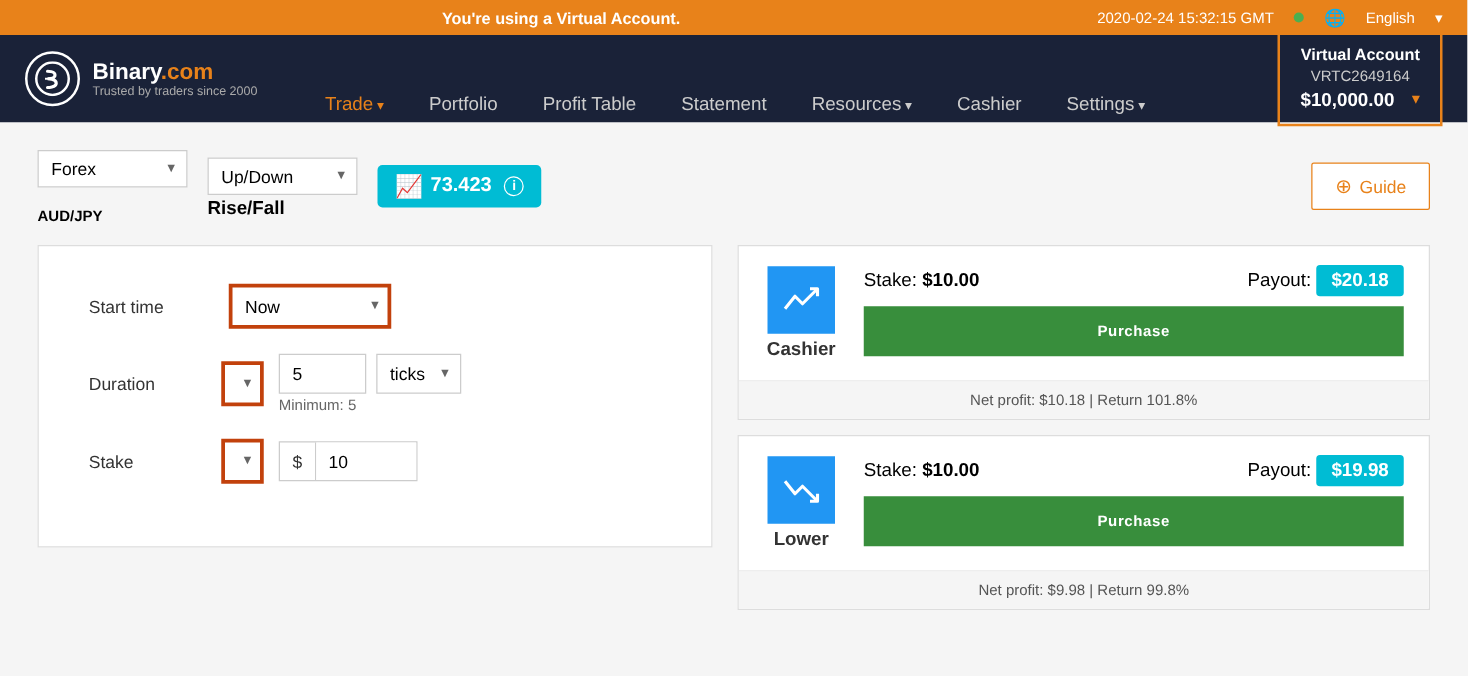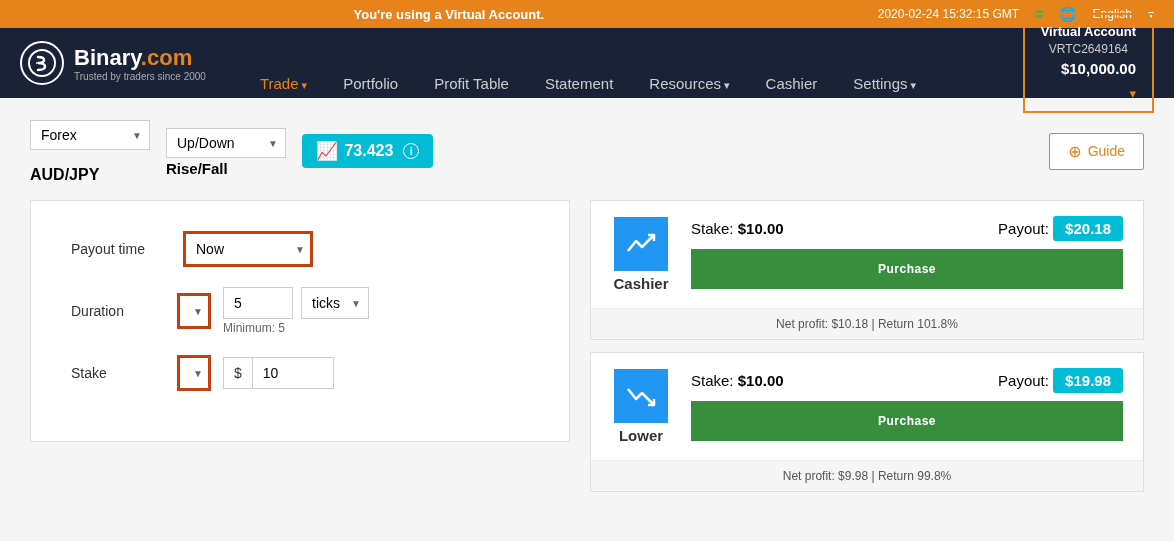--- a/index.html
+++ b/index.html
@@ -30,21 +30,21 @@
       height: 70px;
     }
     .logo { display: flex; align-items: center; gap: 10px; margin-right: 40px; }
     .logo-circle {
       width: 44px; height: 44px; border-radius: 50%;
       border: 2px solid white;
       display: flex; align-items: center; justify-content: center;
       color: white; font-size: 20px;
     }
     .logo-text { color: white; }
-    .logo-text .binary { font-size: 22px; font-weight: bold; }
+    .logo-text .binary { font-size: 18px; font-weight: bold; }
     .logo-text .binary span { color: #e8821a; }
     .logo-text .tagline { font-size: 10px; color: #aaa; }
 
     .nav-links { display: flex; align-items: center; gap: 8px; flex: 1; }
     .nav-link {
       color: #ccc; font-size: 15px; padding: 8px 14px;
       cursor: pointer; text-decoration: none; margin-top: 40px;
     }
     .nav-link.active { color: #e8821a; }
     .nav-link.has-arrow::after { content: ' ▾'; font-size: 11px; }
@@ -336,40 +336,40 @@
     <a class="nav-link">Profit Table</a>
     <a class="nav-link">Statement</a>
     <a class="nav-link has-arrow">Resources</a>
     <a class="nav-link">Cashier</a>
     <a class="nav-link has-arrow">Settings</a>
   </div>
 
   <div class="account-box">
     <div class="acc-label">Virtual Account</div>
     <div class="acc-id">VRTC2649164</div>
-    <div style="display:flex;align-items:flex-end;justify-content:center;gap:6px;flex-direction:column;">
+    <div style="display:flex;align-items:flex-start;justify-content:center;gap:6px;">
       <div class="acc-balance">$10,000.00</div>
       <span class="account-dropdown-arrow">▾</span>
     </div>
   </div>
 </nav>
 
 <div class="main-content">
 
   <div class="top-controls">
 
     <div class="select-wrapper">
       <div class="select-label"></div>
       <div style="position:relative;display:inline-block;">
         <select class="select-box">
           <option>Forex</option>
         </select>
         <span class="dropdown-arrow">▼</span>
       </div>
-      <div class="select-box-symbol" style="font-size:16px;font-weight:bold;margin-top:16px;">AUD/JPY</div>
+      <div class="select-box-symbol" style="font-size:12px;font-weight:bold;margin-top:16px;">AUD/JPY</div>
     </div>
 
     <div class="select-wrapper">
       <div class="select-label"></div>
       <div style="position:relative;display:inline-block;">
         <select class="select-box">
           <option>Up/Down</option>
         </select>
         <span class="dropdown-arrow">▼</span>
       </div>
@@ -386,21 +386,21 @@
       <span style="font-size:16px;color:#e8821a;">⊕</span>
       <span>Guide</span>
     </button>
   </div>
 
   <div class="trade-area">
 
     <div class="left-panel">
 
       <div class="form-row">
-        <span class="form-label">Payout time</span>
+        <span class="form-label">Start time</span>
         <div class="form-select-wrapper">
           <select class="form-select">
             <option>Now</option>
           </select>
           <span class="dropdown-arrow">▼</span>
         </div>
       </div>
 
       <div class="form-row" style="align-items:flex-start;">
         <div style="display:flex;align-items:center;gap:6px;padding-top:6px;">

